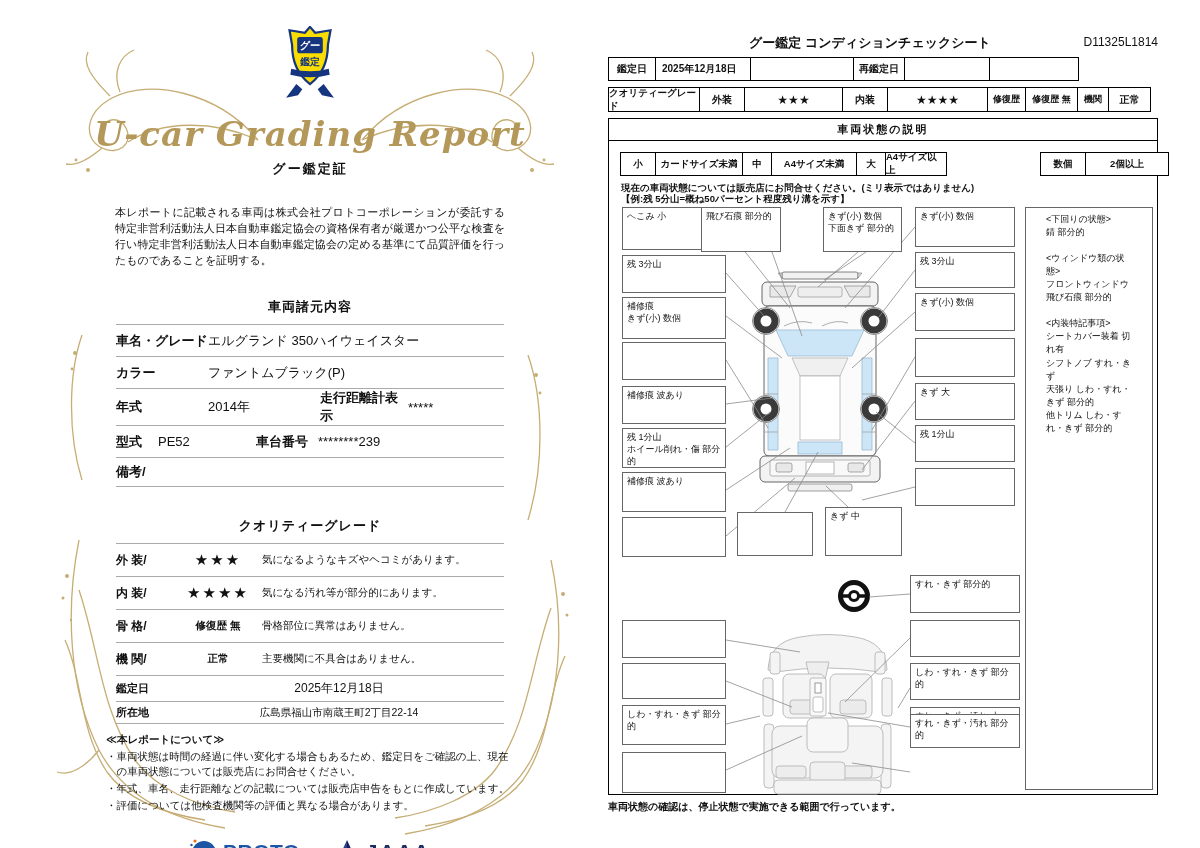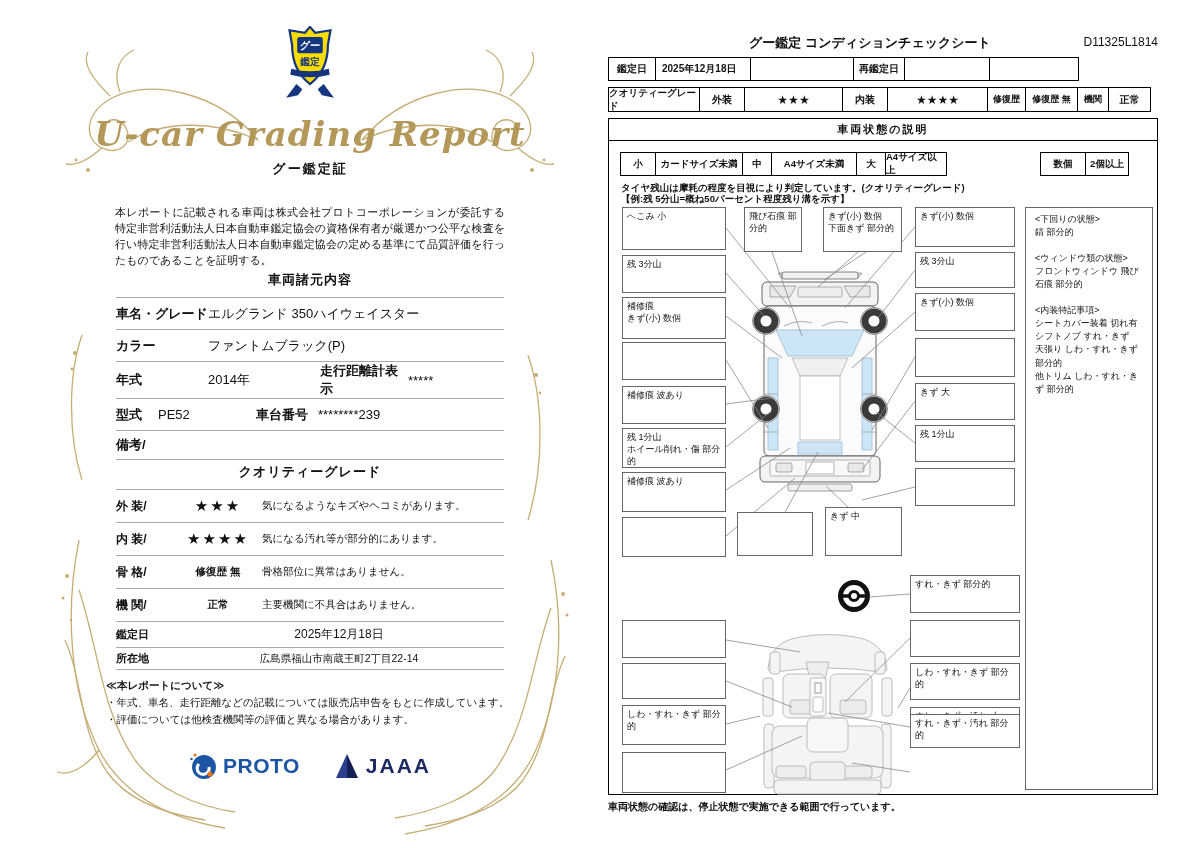--- a/index.html
+++ b/index.html
@@ -5,21 +5,21 @@
   html,body{margin:0;padding:0;}
   body{width:1200px;height:848px;background:#fff;position:relative;overflow:hidden;
        font-family:"Liberation Sans","DejaVu Sans",sans-serif;color:#111;}
   
   .lpage{position:absolute;left:60px;top:26px;width:500px;z-index:2;}
   .center{text-align:center;}
   .report-title{font-family:"DejaVu Serif",serif;font-style:italic;font-weight:bold;
     font-size:34px;color:#b4985a;letter-spacing:1px;margin-top:2px;}
   .cert{font-size:13px;font-weight:bold;margin-top:6px;letter-spacing:2px;}
   .intro{width:390px;margin:26px auto 0;font-size:11px;line-height:16px;text-align:justify;}
-  .sec-title{font-size:13px;font-weight:bold;text-align:center;margin-top:3px;letter-spacing:1px;}
+  .sec-title{font-size:13px;font-weight:bold;text-align:center;margin-top:30px;letter-spacing:1px;}
   .spec{width:388px;margin:8px auto 0;border-top:1px solid #aaa;}
   .srow{display:flex;align-items:center;border-bottom:1px solid #aaa;min-height:31px;font-size:13px;}
   .slabel{width:92px;font-weight:bold;flex:none;}
   .slabel2{width:88px;font-weight:bold;flex:none;}
   .gtable{width:388px;margin:8px auto 0;border-top:1px solid #aaa;}
   .grow{display:flex;align-items:center;border-bottom:1px solid #aaa;min-height:32px;font-size:10.5px;}
   .glabel{width:58px;font-weight:bold;font-size:12px;flex:none;}
   .gval{width:88px;flex:none;text-align:center;font-weight:bold;}
   .stars{font-size:15px;letter-spacing:2px;}
   .brow{display:flex;align-items:center;border-bottom:1px solid #aaa;min-height:21px;font-size:10.5px;}
@@ -46,21 +46,21 @@
   .tc:first-child{margin-left:0;}
   .tc.left{justify-content:flex-start;padding-left:6px;}
   .obox{position:absolute;border:1px solid #000;background:#fff;box-sizing:border-box;z-index:0;}
   .sechdr{position:absolute;left:608px;top:118px;width:550px;height:23px;border:1px solid #000;
           box-sizing:border-box;background:#fff;display:flex;align-items:center;justify-content:center;
           font-size:11px;font-weight:bold;z-index:3;letter-spacing:2px;}
   .tnote{position:absolute;left:621px;top:182px;font-size:9.5px;font-weight:bold;line-height:11px;z-index:3;}
   .db{position:absolute;border:1px solid #666;background:#fff;font-size:9px;line-height:1.35;
       padding:2px 4px;white-space:pre-line;color:#111;z-index:3;box-sizing:border-box;}
   .notesbox{position:absolute;left:1025px;top:207px;width:128px;height:583px;border:1px solid #666;
-      background:#fff;font-size:9px;line-height:1.45;padding:5px 9px;white-space:pre-line;z-index:3;box-sizing:border-box;}
+      background:#fff;font-size:9px;line-height:1.45;padding:5px 20px;white-space:pre-line;z-index:3;box-sizing:border-box;}
   .rfooter{position:absolute;left:608px;top:800px;font-size:10px;font-weight:bold;z-index:3;}
   .diagram{position:absolute;z-index:2;}
   .leaders{position:absolute;left:0;top:0;z-index:2;pointer-events:none;}
   .leaders line{stroke:#8a8a8a;stroke-width:0.8;}
 </style>
 </head>
 <body>
 
 <svg class="flourish" style="left:58px;top:48px;" width="210" height="135" viewBox="0 0 210 135">
   <path d="M200,92 C160,44 92,30 54,50 C28,64 24,90 44,100 C60,108 76,96 68,80 C62,68 46,70 46,80"></path>
@@ -186,20 +186,21 @@
       <span class="bval" style="font-size:12px;">2025年12月18日</span>
     </div>
     <div class="brow">
       <span class="blabel">所在地</span>
       <span class="bval">広島県福山市南蔵王町2丁目22-14</span>
     </div>
   </div>
 
   <div class="about">
     <div class="about-title">≪本レポートについて≫</div>
+    <div class="about-item">・車両状態は時間の経過に伴い変化する場合もあるため、鑑定日をご確認の上、現在の車両状態については販売店にお問合せください。</div>
     <div class="about-item">・年式、車名、走行距離などの記載については販売店申告をもとに作成しています。</div>
     <div class="about-item">・評価については他検査機関等の評価と異なる場合があります。</div>
   </div>
 
   <div class="logos">
     <div class="logo-item">
       <svg width="28" height="30" viewBox="0 0 28 30">
         <circle cx="6" cy="4" r="1.6" fill="#e8731a"></circle>
         <circle cx="2.5" cy="8" r="1.2" fill="#1d55a5"></circle>
         <circle cx="15" cy="16" r="12" fill="#1d55a5"></circle>
@@ -250,25 +251,25 @@
   <div class="trow" style="left:620px;top:152px;height:24px;">
     <div class="tc" style="width:36px;font-size:9.5px;">小</div>
     <div class="tc" style="width:88px;font-size:9.5px;">カードサイズ未満</div>
     <div class="tc" style="width:30px;font-size:9.5px;">中</div>
     <div class="tc" style="width:86px;font-size:9.5px;">A4サイズ未満</div>
     <div class="tc" style="width:30px;font-size:9.5px;">大</div>
     <div class="tc" style="width:62px;font-size:9.5px;">A4サイズ以上</div>
   </div>
   <div class="trow" style="left:1040px;top:152px;height:24px;">
     <div class="tc" style="width:46px;font-size:9.5px;">数個</div>
-    <div class="tc" style="width:44px;font-size:9.5px;">2個以上</div>
+    <div class="tc" style="width:84px;font-size:9.5px;">2個以上</div>
   </div>
 
   <div class="tnote">
-    <div>タイヤ残山は摩耗の程度を目視により判定しています。(クオリティーグレード)</div>
+    <div>現在の車両状態については販売店にお問合せください。(ミリ表示ではありません)</div>
     <div>【例:残 5分山=概ね50パーセント程度残り溝を示す】</div>
   </div>
 
   <svg class="diagram" style="left:748px;top:266px;" width="144" height="230" viewBox="0 0 144 230">
     <rect x="34" y="6" width="76" height="7" rx="2" fill="#f1f1f1" stroke="#666" stroke-width="0.8"></rect>
     <polygon points="30,7 34,7 34,12" fill="#ddd" stroke="#777" stroke-width="0.6"></polygon>
     <polygon points="114,7 110,7 110,12" fill="#ddd" stroke="#777" stroke-width="0.6"></polygon>
     <rect x="14" y="16" width="116" height="24" rx="5" fill="#f3f3f3" stroke="#555" stroke-width="0.9"></rect>
     <polygon points="22,20 48,20 42,31 22,31" fill="#e9e9e9" stroke="#777" stroke-width="0.6"></polygon>
     <polygon points="96,20 122,20 122,31 102,31" fill="#e9e9e9" stroke="#777" stroke-width="0.6"></polygon>
@@ -368,21 +369,21 @@
   <div class="db" style="left:622px;top:255px;width:104px;height:38px;">残 3分山</div>
   <div class="db" style="left:622px;top:297px;width:104px;height:42px;">補修痕
 きず(小) 数個</div>
   <div class="db" style="left:622px;top:342px;width:104px;height:38px;"></div>
   <div class="db" style="left:622px;top:386px;width:104px;height:38px;">補修痕 波あり</div>
   <div class="db" style="left:622px;top:428px;width:104px;height:40px;">残 1分山
 ホイール削れ・傷 部分的</div>
   <div class="db" style="left:622px;top:472px;width:104px;height:40px;">補修痕 波あり</div>
   <div class="db" style="left:622px;top:517px;width:104px;height:40px;"></div>
 
-  <div class="db" style="left:744px;top:207px;width:58px;height:45px;">飛び石痕 部分的</div>
+  <div class="db" style="left:701px;top:207px;width:80px;height:45px;">飛び石痕 部分的</div>
   <div class="db" style="left:823px;top:207px;width:79px;height:45px;">きず(小) 数個
 下面きず 部分的</div>
 
   <div class="db" style="left:737px;top:512px;width:76px;height:44px;"></div>
   <div class="db" style="left:825px;top:507px;width:77px;height:49px;">きず 中</div>
 
   <div class="db" style="left:915px;top:207px;width:100px;height:40px;">きず(小) 数個</div>
   <div class="db" style="left:915px;top:252px;width:100px;height:36px;">残 3分山</div>
   <div class="db" style="left:915px;top:293px;width:100px;height:38px;">きず(小) 数個</div>
   <div class="db" style="left:915px;top:338px;width:100px;height:39px;"></div>

